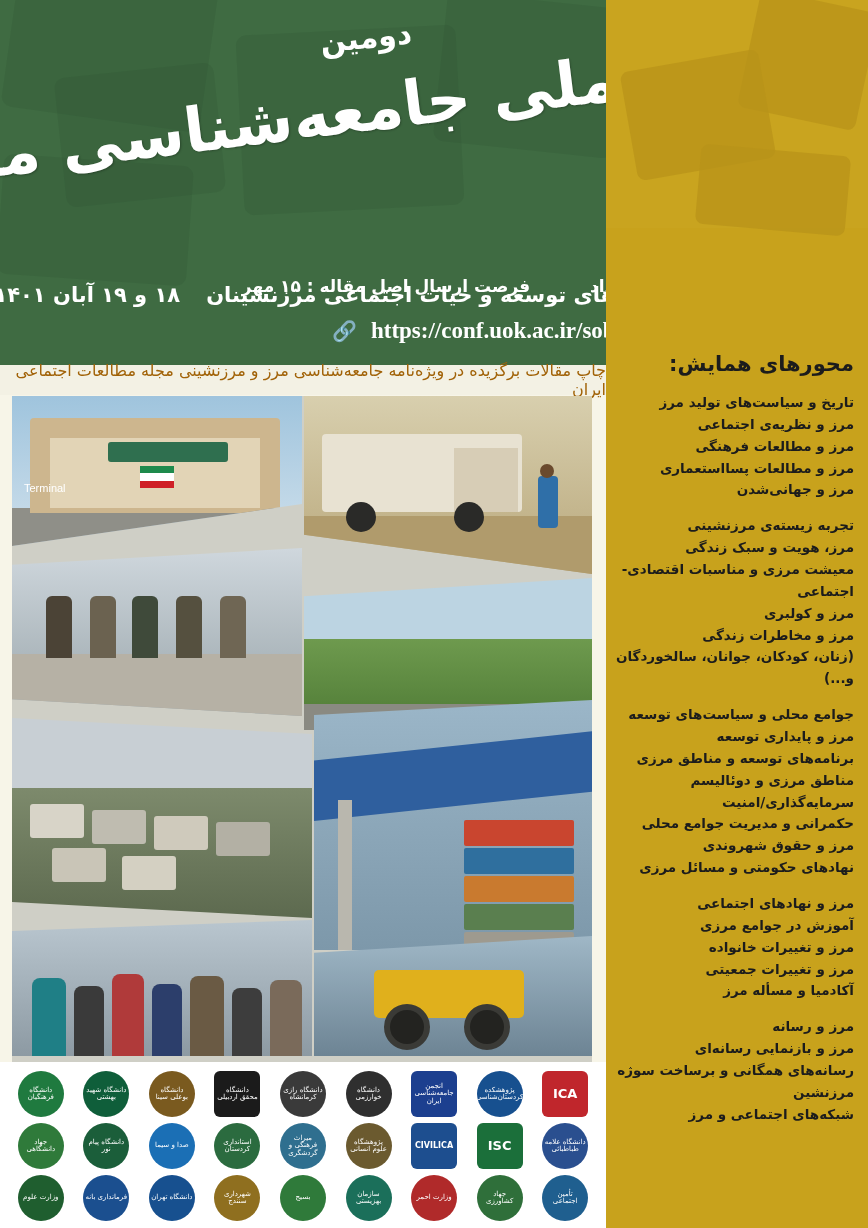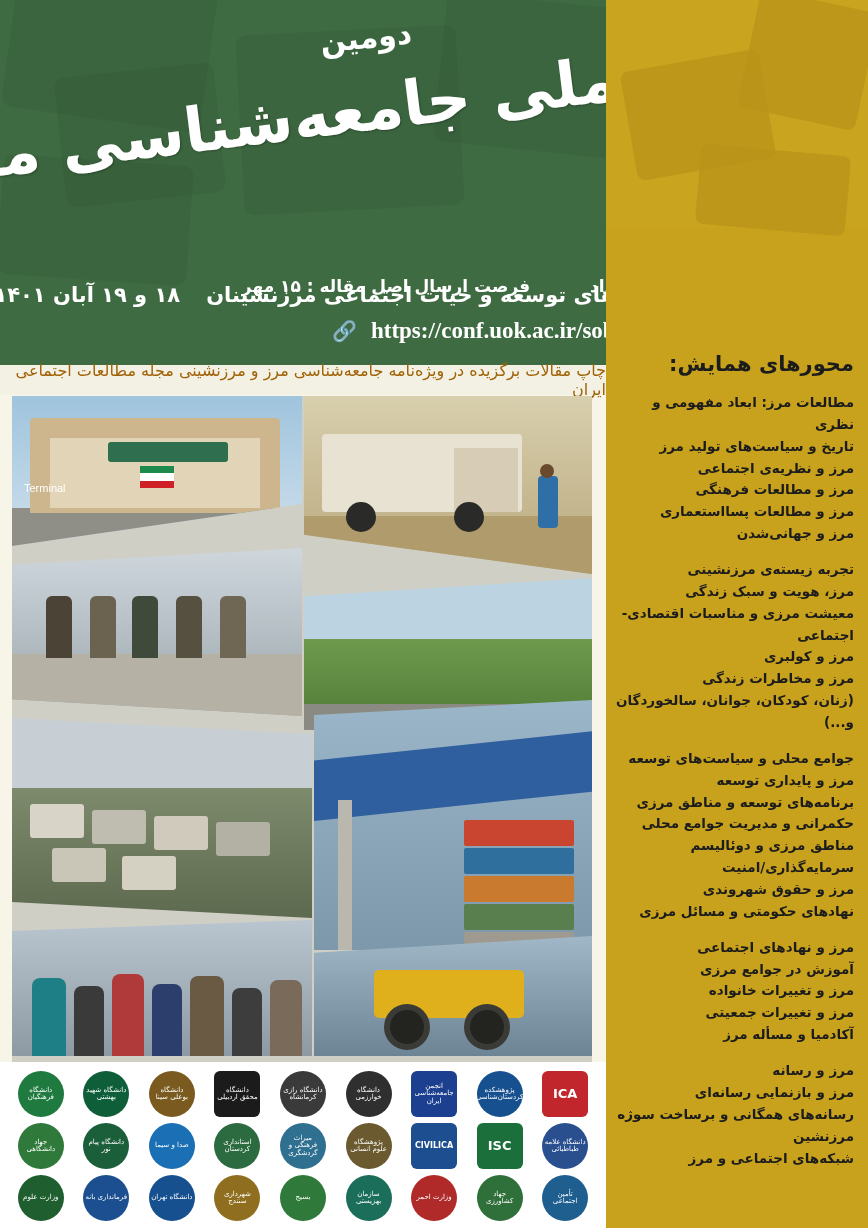--- a/index.html
+++ b/index.html
@@ -362,43 +362,42 @@
       <div class="rc-shape rs1"></div>
       <div class="rc-shape rs2"></div>
       <div class="rc-shape rs3"></div>
     </div>
   </div>
 
   <div class="axes">
     <div class="axes-title">محورهای همایش:</div>
 
     <div class="axis-group">
-      <div class="axis-group-title">مطالعات مرز: ابعاد مفهومی و نظری</div>
       <div class="axis-item">تاریخ و سیاست‌های تولید مرز</div>
       <div class="axis-item">مرز و نظریه‌ی اجتماعی</div>
       <div class="axis-item">مرز و مطالعات فرهنگی</div>
       <div class="axis-item">مرز و مطالعات پسااستعماری</div>
       <div class="axis-item">مرز و جهانی‌شدن</div>
     </div>
 
     <div class="axis-group">
       <div class="axis-group-title">تجربه زیسته‌ی مرزنشینی</div>
       <div class="axis-item">مرز، هویت و سبک زندگی</div>
       <div class="axis-item">معیشت مرزی و مناسبات اقتصادی-اجتماعی</div>
       <div class="axis-item">مرز و کولبری</div>
       <div class="axis-item">مرز و مخاطرات زندگی</div>
       <div class="axis-item">(زنان، کودکان، جوانان، سالخوردگان و...)</div>
     </div>
 
     <div class="axis-group">
       <div class="axis-group-title">جوامع محلی و سیاست‌های توسعه</div>
       <div class="axis-item">مرز و پایداری توسعه</div>
       <div class="axis-item">برنامه‌های توسعه و مناطق مرزی</div>
+      <div class="axis-item">مناطق مرزی و دوئالیسم سرمایه‌گذاری/امنیت</div>
       <div class="axis-item">حکمرانی و مدیریت جوامع محلی</div>
-      <div class="axis-item">مناطق مرزی و دوئالیسم سرمایه‌گذاری/امنیت</div>
       <div class="axis-item">مرز و حقوق شهروندی</div>
       <div class="axis-item">نهادهای حکومتی و مسائل مرزی</div>
     </div>
 
     <div class="axis-group">
       <div class="axis-group-title">مرز و نهادهای اجتماعی</div>
       <div class="axis-item">آموزش در جوامع مرزی</div>
       <div class="axis-item">مرز و تغییرات خانواده</div>
       <div class="axis-item">مرز و تغییرات جمعیتی</div>
       <div class="axis-item">آکادمیا و مسأله مرز</div>

